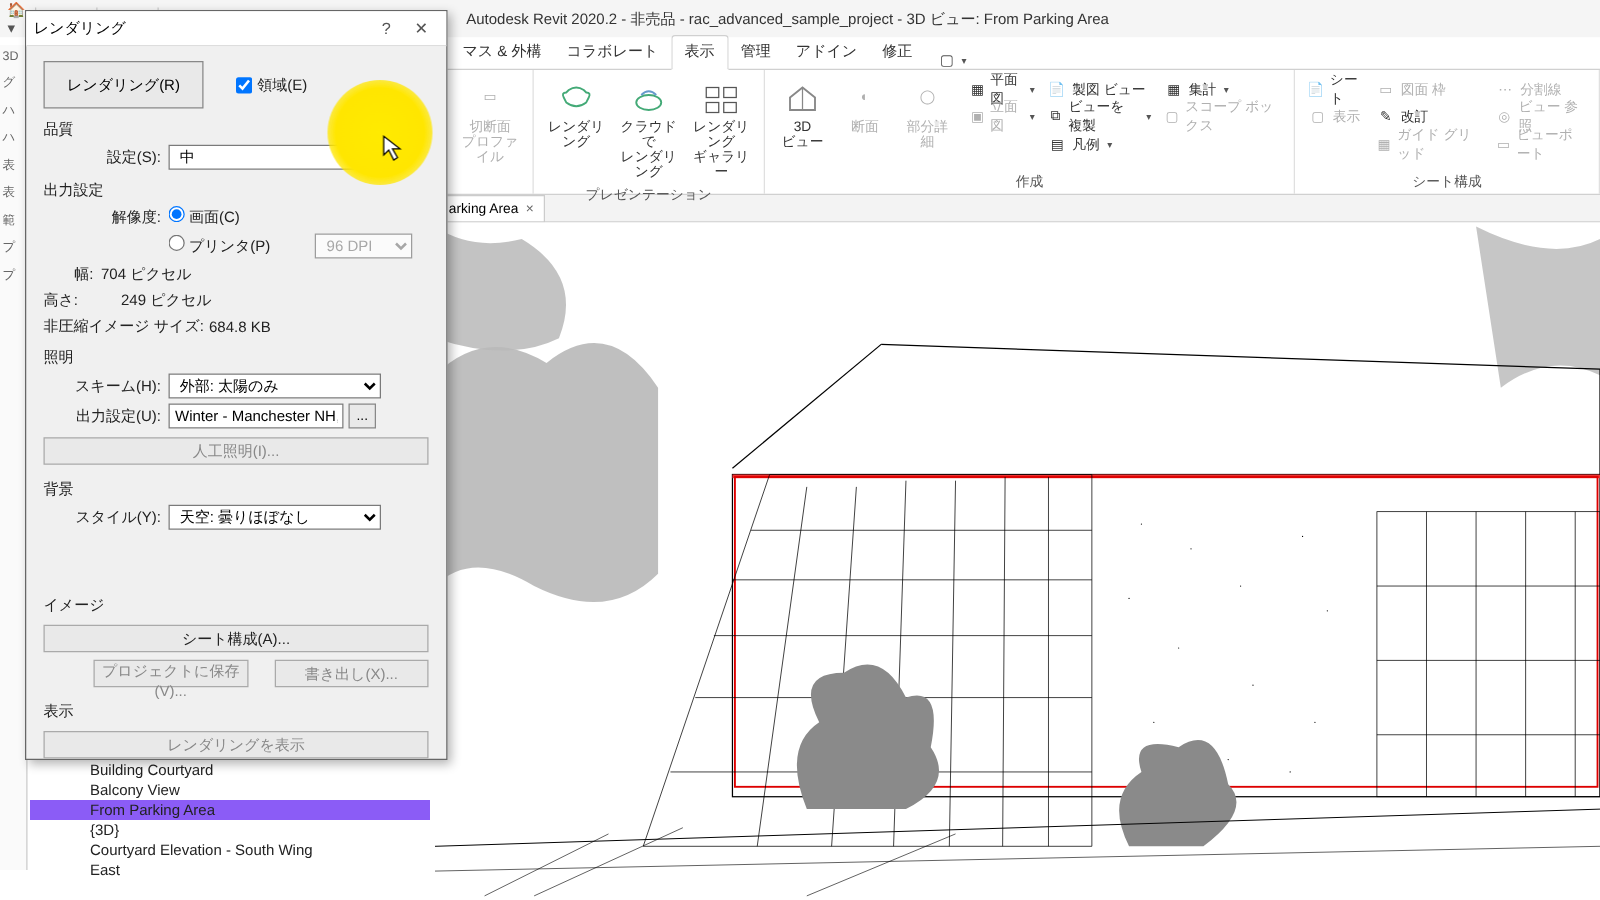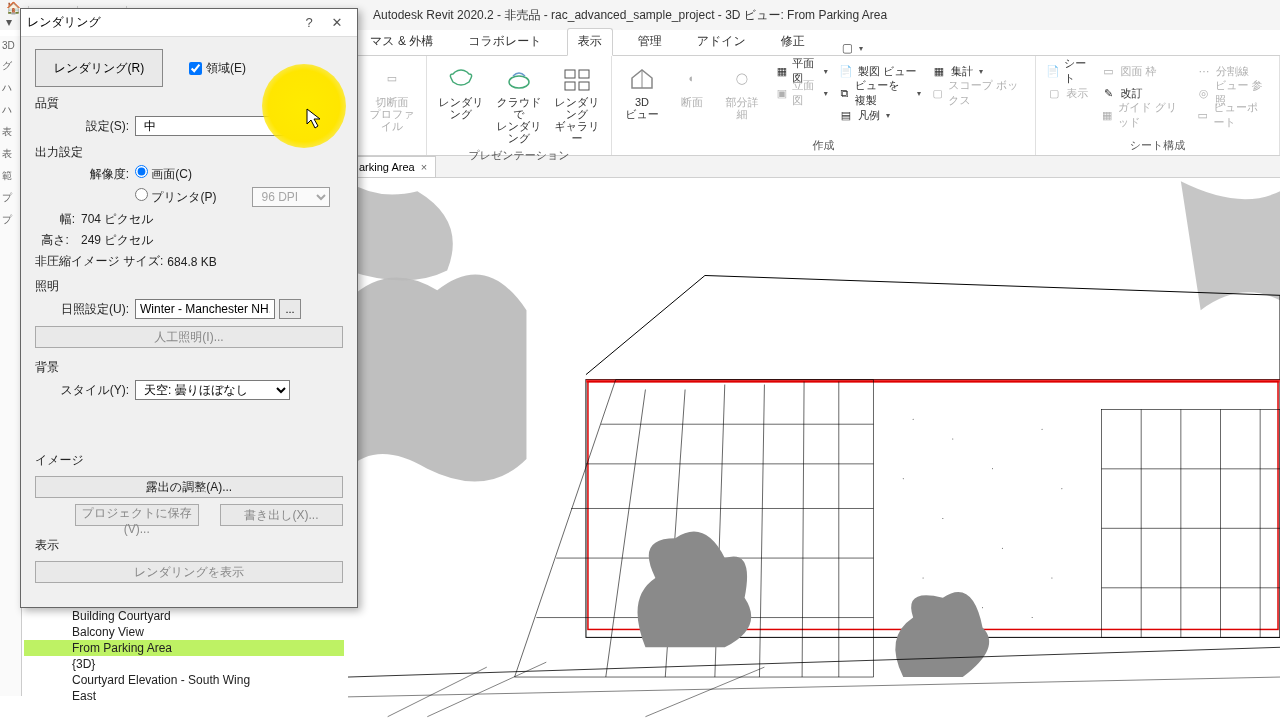--- a/index.html
+++ b/index.html
@@ -6,21 +6,21 @@
 body { width: 1280px; height: 720px; overflow: hidden; background: #fff; position: relative; font-size: 12px; }
 
 
 .titlebar { height: 30px; background: #f5f5f5; display: flex; align-items: center; padding: 0 6px; gap: 4px; }
 .titlebar .tb-icon { width: 16px; height: 16px; display: inline-flex; align-items: center; justify-content: center; color: #555; }
 .titlebar .sep { width: 1px; height: 18px; background: #ccc; margin: 0 2px; }
 .titlebar .title { flex: 0 0 auto; margin-left: 220px; color: #333; }
 .qat-dd { width: 10px; height: 10px; }
 
 
-.ribbon-tabs { height: 26px; background: #fff; display: flex; align-items: flex-end; border-bottom: 1px solid #d0d0d0; padding-left: 360px; gap: 15px; }
+.ribbon-tabs { height: 26px; background: #fff; display: flex; align-items: flex-end; border-bottom: 1px solid #d0d0d0; padding-left: 360px; gap: 0; }
 .ribbon-tab { padding: 4px 10px 5px; font-size: 12px; color: #333; cursor: pointer; }
 .ribbon-tab.active { border: 1px solid #d0d0d0; border-bottom: 1px solid #fff; background: #fff; margin-bottom: -1px; border-radius: 3px 3px 0 0; }
 .ribbon-extra { margin-left: 12px; display:flex; align-items:center; gap:6px; color:#555; }
 
 
 .ribbon-body { height: 100px; background: #fff; border-bottom: 1px solid #d0d0d0; display: flex; padding-left: 358px; }
 .panel { border-right: 1px solid #e0e0e0; display: flex; flex-direction: column; align-items: center; padding: 4px 6px 2px; }
 .panel-row { display: flex; gap: 2px; }
 .big-btn { width: 56px; display: flex; flex-direction: column; align-items: center; gap: 2px; padding: 2px; font-size: 11px; text-align: center; line-height: 1.1; color: #333; cursor: pointer; }
 .big-btn .ico { width: 32px; height: 32px; display: flex; align-items: center; justify-content: center; }
@@ -56,21 +56,21 @@
 .wide-btn.enabled { color: #222; cursor: pointer; }
 .half { display:flex; gap:21px;margin-left:40px; }
 .half .wide-btn { flex:1; }
 .ellipsis-btn { width:22px; height:20px; border:1px solid #888; background:#e9e9e9; font-size:11px; margin-left:4px; cursor:pointer; }
 .rlabel { width: 100px; text-align: right; padding-right: 6px; }
 .indent { margin-left: 84px; }
 
 
 .browser { position: absolute; left: 24px; top: 608px; width: 320px; font-size: 12px; color: #222; }
 .browser .node { padding: 1px 0 1px 48px; white-space: nowrap; }
-.browser .node.sel { background: #bef264; }
+.browser .node.sel { background: #8b5cf6; }
 .browser .exp { display:inline-block; width:12px; text-align:center; color:#555; margin-right:2px; }
 .browser .parent { padding-left: 28px; }
 
 
 .side-hint { position:absolute; left:0; top:36px; width:22px; height:660px; border-right:1px solid #ccc; background:#fafafa; z-index:1; }
 .side-hint div { font-size:10px; color:#666; writing-mode:horizontal-tb; padding:4px 2px; }
 
 
 .highlight { position: absolute; width: 84px; height: 84px; border-radius: 50%; background: radial-gradient(circle, #ffeb00 0%, #ffe600 60%, rgba(255,230,0,0) 100%); z-index: 200; pointer-events: none; left: 262px; top: 64px; }
 .cursor-arrow { position:absolute; left:306px; top:108px; z-index:201; pointer-events:none; }
@@ -378,46 +378,50 @@
     <div class="row">
       <div class="rlabel"></div>
       <label><input type="radio" name="res" style=""> <span>プリンタ(P)</span></label>
       <select style="width:78px; margin-left:36px; color:#888" disabled=""><option>96 DPI</option></select>
     </div>
     <div class="row indent">
         <span style="width:40px;text-align:right;margin-right:6px">幅:</span>
         <span>704 ピクセル</span>
       </div>
     <div class="row indent">
-        <span style="width:40px;text-align:center;margin-right:6px">高さ:</span>
+        <span style="width:40px;text-align:left;margin-right:22px">高さ:</span>
         <span>249 ピクセル</span>
       </div>
     <div class="row indent">
         <span style="margin-right:4px">非圧縮イメージ サイズ:</span>
         <span>684.8 KB</span>
       </div>
 
     <label class="sec">照明</label>
     <div class="row">
-      <div class="rlabel">日照設定(U):</div>
+      <div class="rlabel">スキーム(H):</div>
+      <select style="width:170px"><option>外部: 太陽のみ</option></select>
+    </div>
+    <div class="row">
+      <div class="rlabel">出力設定(U):</div>
       <input type="text" style="width: 140px;" value="Winter - Manchester NH,">
       <button class="ellipsis-btn">...</button>
     </div>
     <button class="wide-btn">人工照明(I)...</button>
 
     <label class="sec">背景</label>
     <div class="row">
       <div class="rlabel">スタイル(Y):</div>
-      <select style="width:155px"><option>天空: 曇りほぼなし</option></select>
+      <select style="width:170px"><option>天空: 曇りほぼなし</option></select>
     </div>
 
     <div style="height:40px"></div>
 
     <label class="sec">イメージ</label>
-    <button class="wide-btn enabled">露出の調整(A)...</button>
+    <button class="wide-btn enabled">シート構成(A)...</button>
     <div class="half">
       <button class="wide-btn">プロジェクトに保存(V)...</button>
       <button class="wide-btn">書き出し(X)...</button>
     </div>
 
     <label class="sec">表示</label>
     <button class="wide-btn">レンダリングを表示</button>
   </div>
 </div>
 

